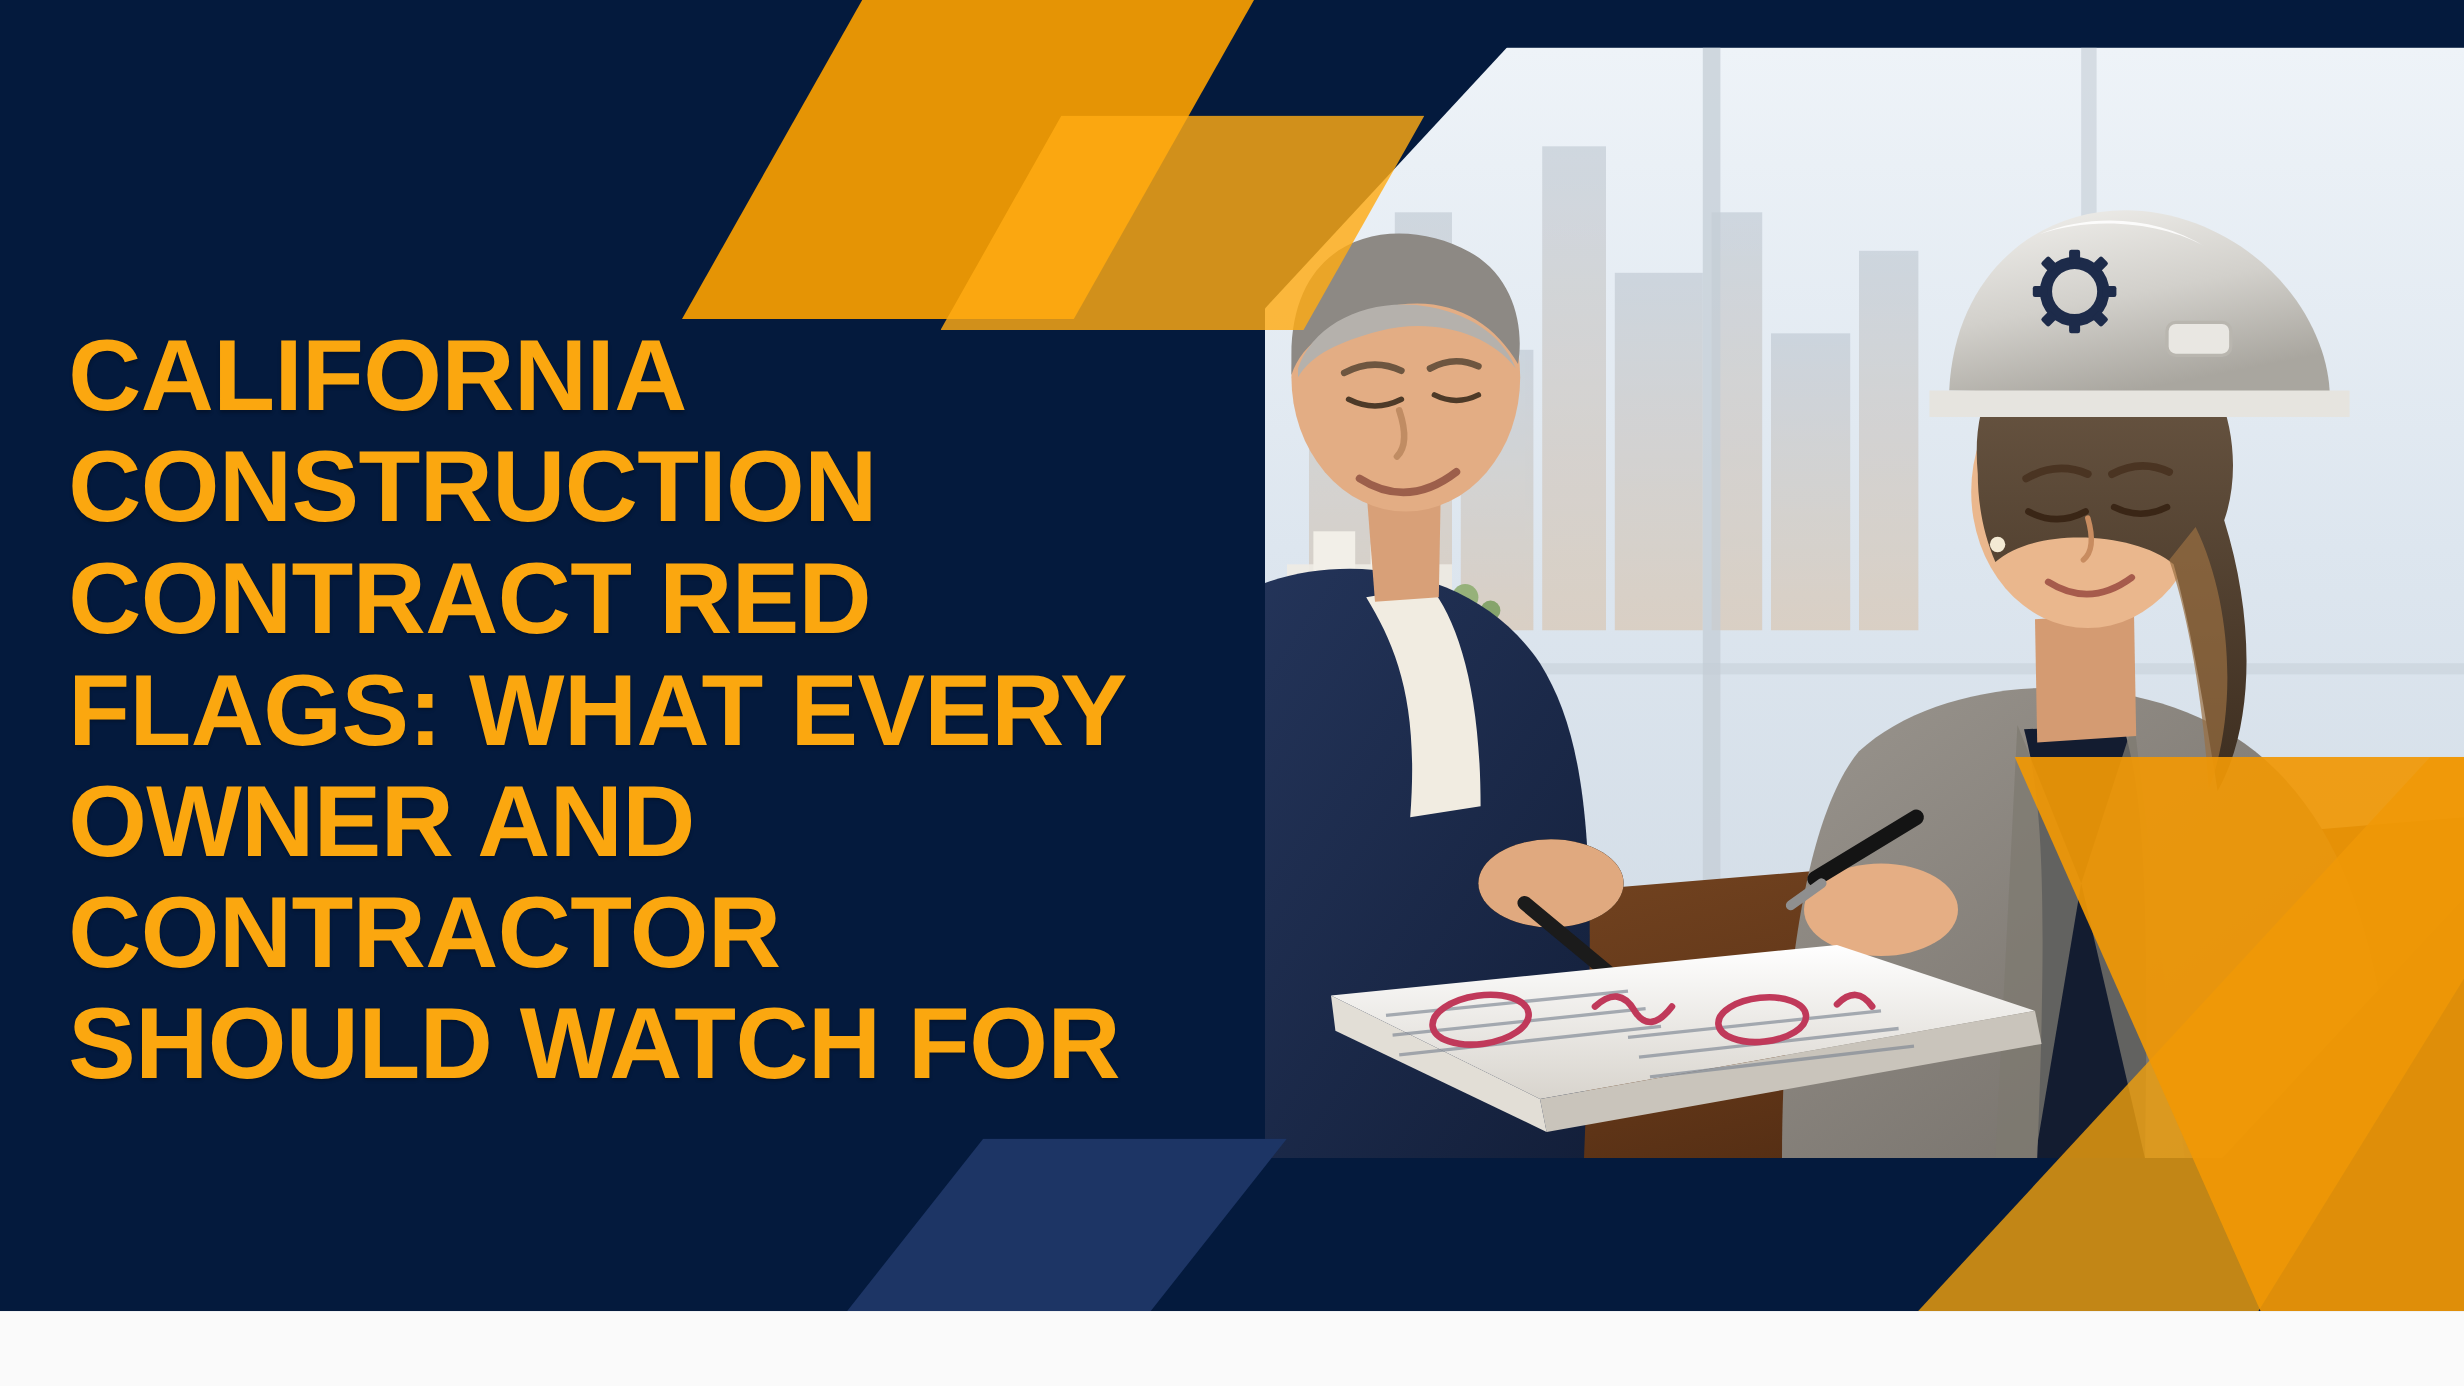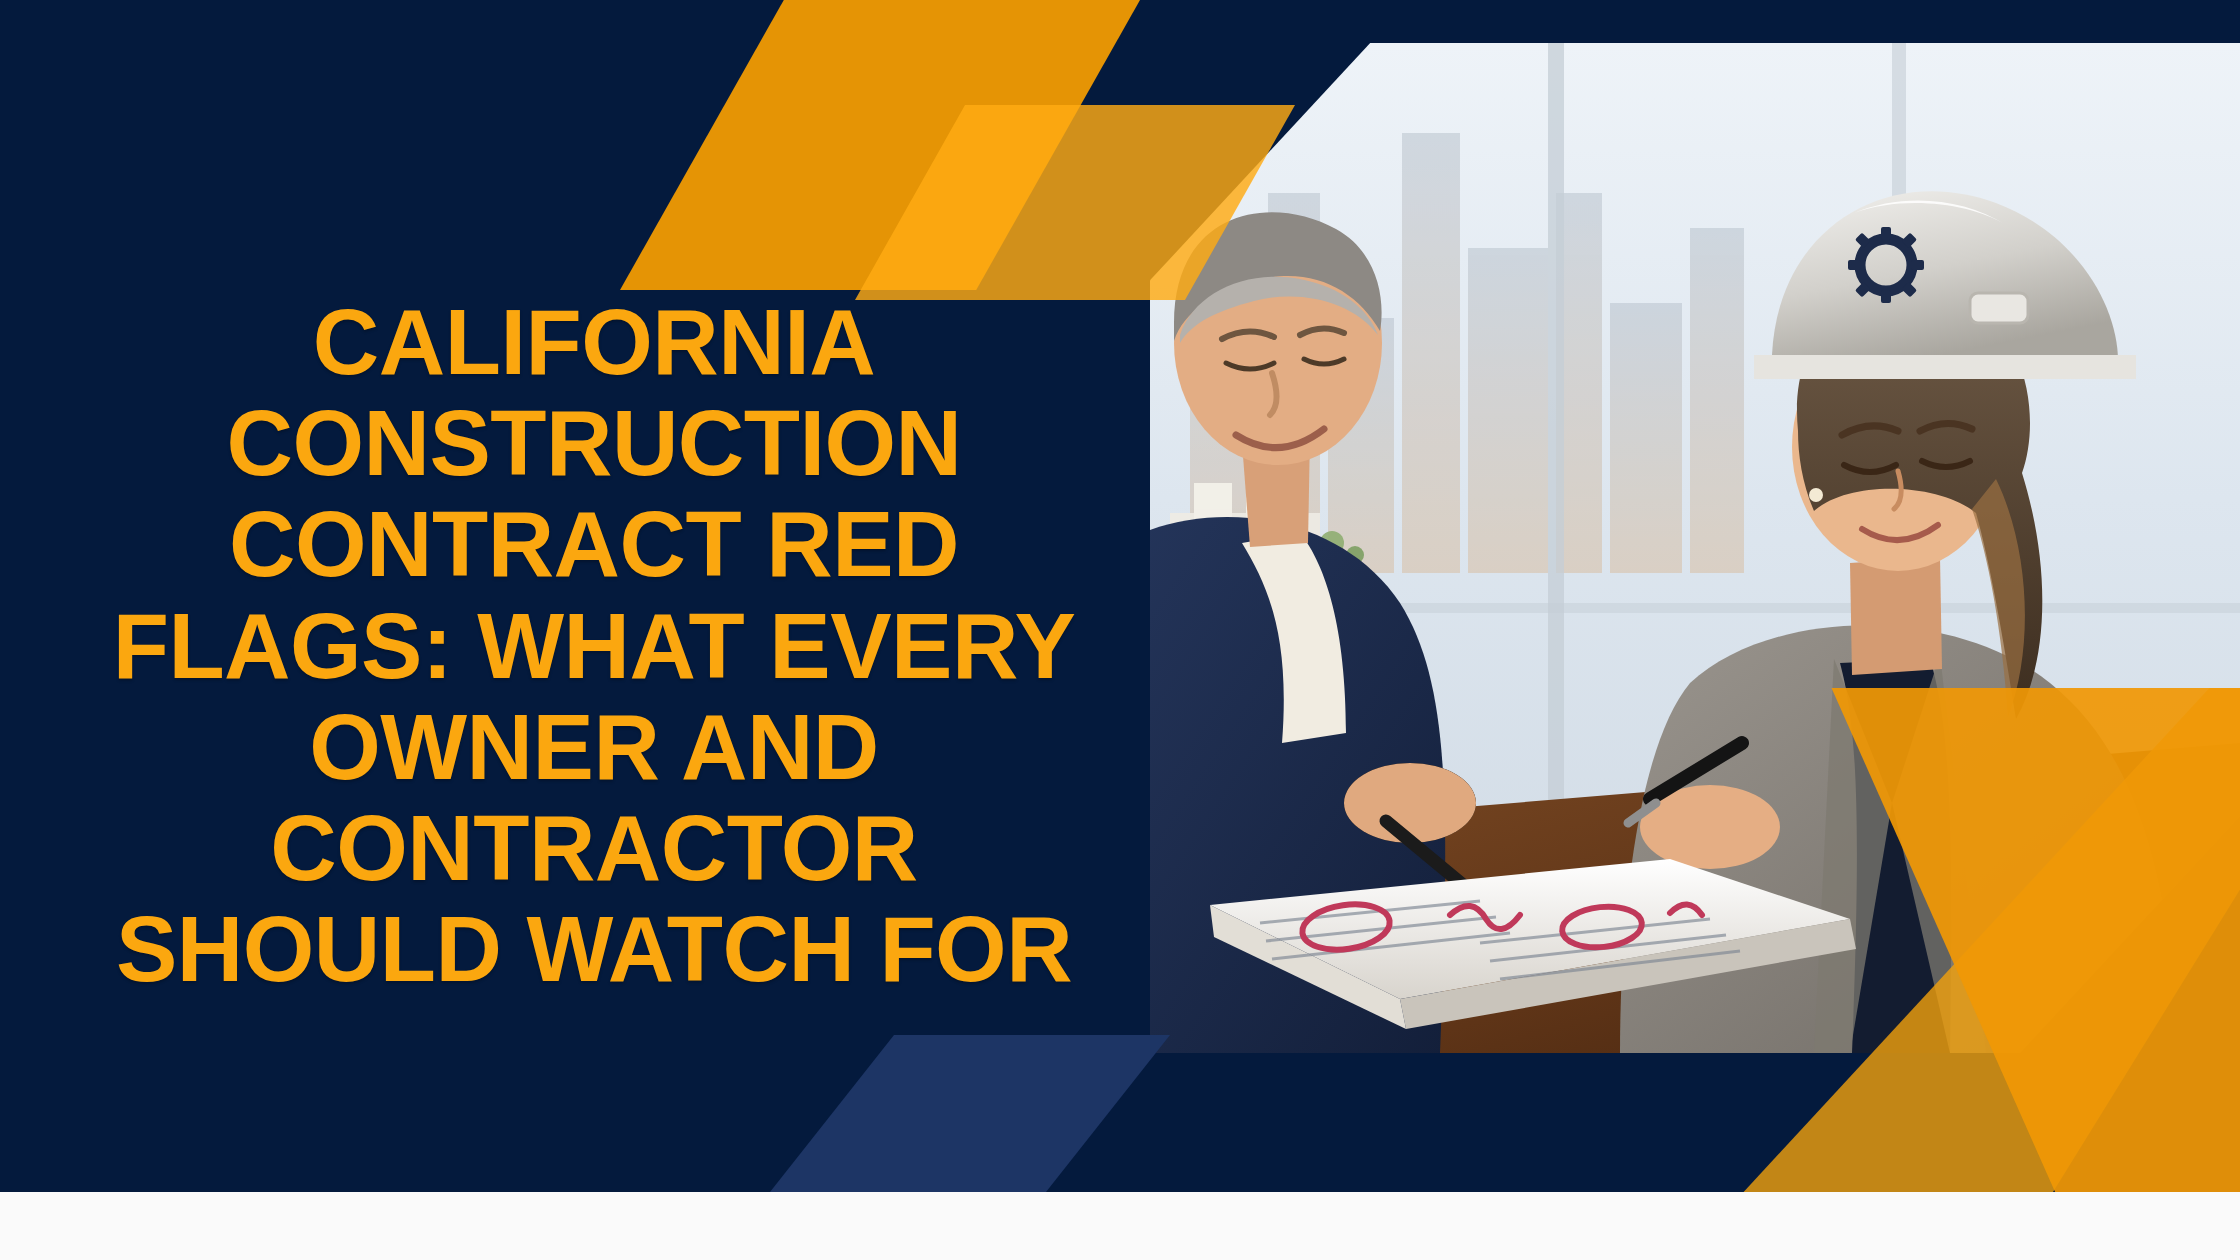--- a/index.html
+++ b/index.html
@@ -85,21 +85,20 @@
     background: #1d3565;
     clip-path: polygon(31% 0%, 100% 0%, 69% 100%, 0% 100%);
   }
 
   
   .headline {
     position: absolute;
     left: 62px;
     top: 292px;
     width: 1064px;
-    text-align: center;
     color: #fba70f;
     font-family: "Liberation Sans", "DejaVu Sans", sans-serif;
     font-weight: 700;
     font-size: 92px;
     line-height: 1.10;
     letter-spacing: -0.5px;
     text-transform: uppercase;
     white-space: pre-line;
     margin: 0;
     text-shadow: 0 2px 3px rgba(0,0,0,0.25);

